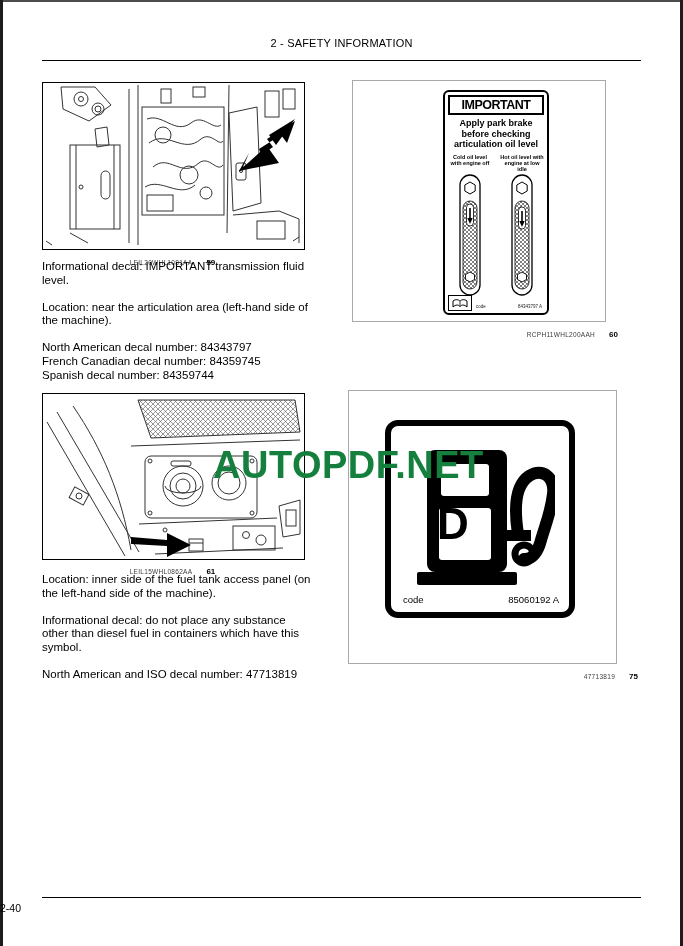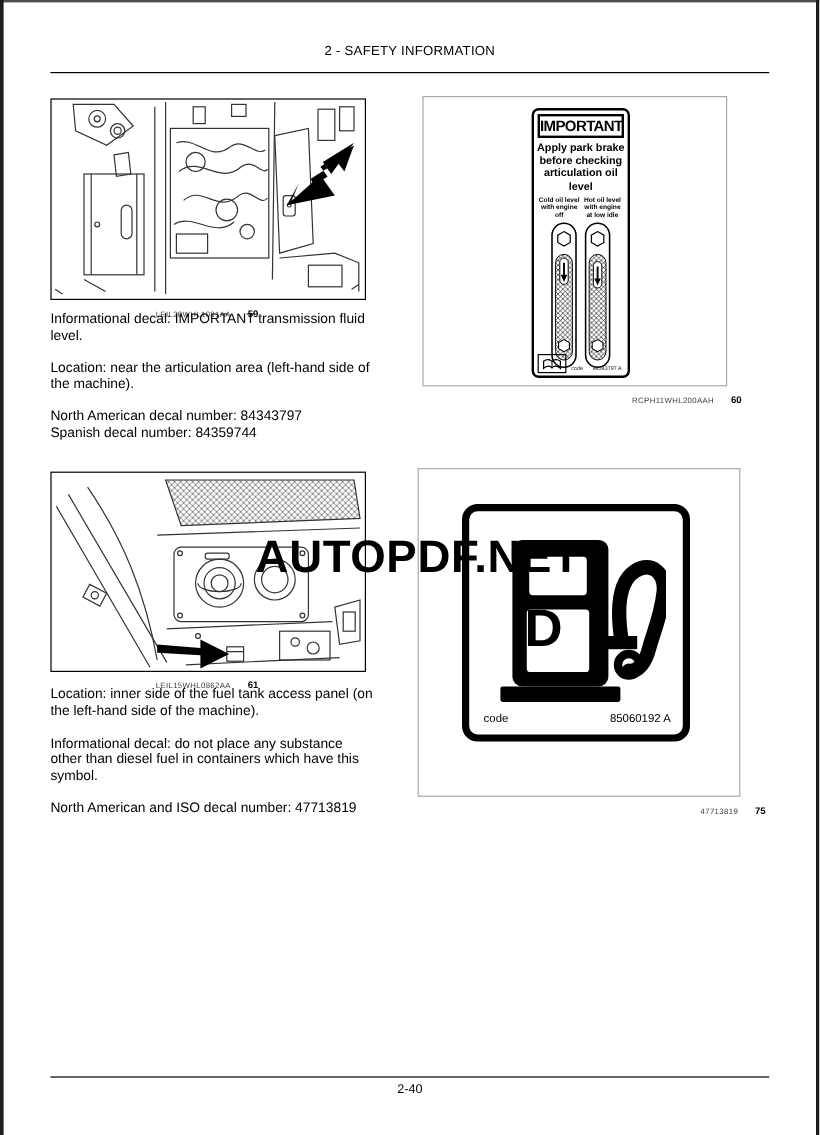--- a/index.html
+++ b/index.html
@@ -7,21 +7,21 @@
         font-family:"Liberation Sans", sans-serif;color:#000;}
   .edge-top{position:absolute;left:0;top:0;width:683px;height:2px;background:#4d4d4d;}
   .edge-left{position:absolute;left:0;top:0;width:3px;height:946px;background:#1c1c1c;}
   .edge-right{position:absolute;right:0;top:0;width:3px;height:946px;background:#1c1c1c;}
 
   .header-title{position:absolute;left:0;top:37px;width:683px;text-align:center;
                 font-size:11px;letter-spacing:0.2px;}
   .rule{position:absolute;left:42px;width:599px;height:0;border-top:1.2px solid #000;}
   .header-rule{top:60px;}
   .footer-rule{top:897px;}
-  .footer-page{position:absolute;left:0;top:902px;width:683px;text-align:center;font-size:10.5px;}
+  .footer-page{position:absolute;left:0;top:902px;width:683px;font-size:10.5px;}
 
   .figure{position:absolute;background:#fff;}
   .fig-border-dark{border:1px solid #000;}
   .fig-border-light{border:1px solid #a9a9a9;}
   .fig59{left:42px;top:82px;width:261px;height:166px;}
   .fig61{left:42px;top:393px;width:261px;height:165px;}
   .fig60{left:352px;top:80px;width:252px;height:240px;}
   .fig62{left:348px;top:390px;width:267px;height:272px;}
 
   .caption{position:absolute;white-space:nowrap;}
@@ -32,21 +32,21 @@
   .cap61{left:42px;top:560px;width:261px;text-align:center;}
   .cap62{left:352px;top:665px;width:286px;text-align:right;}
 
   .textblock{position:absolute;left:42px;width:270px;font-size:11.5px;line-height:13.8px;}
   .tb1{top:260px;}
   .tb2{top:573px;}
   .textblock p{margin:0 0 13px 0;}
   .textblock p.tight{margin:0;}
 
   
-  .imp-decal{position:absolute;left:443px;top:90px;width:82px;height:225px;
+  .imp-decal{position:absolute;left:443px;top:90px;width:106px;height:225px;
              border:2px solid #000;border-radius:6px;background:#fff;box-sizing:border-box;}
   .imp-title{margin:3px 3px 0 3px;border:2px solid #000;text-align:center;
              font-size:12.5px;font-weight:bold;letter-spacing:-0.5px;padding:1px 0;}
   .imp-body{margin:3px 2px 0 2px;text-align:center;font-size:9px;font-weight:bold;line-height:10.5px;}
   .imp-cols{display:flex;justify-content:space-between;margin:4px 3px 0 3px;}
   .imp-col{width:44px;text-align:center;font-size:5.5px;font-weight:bold;line-height:6.3px;}
   .imp-sticks{display:flex;justify-content:space-between;margin:2px 12px 0 12px;align-items:flex-start;}
   .imp-bottom{position:absolute;left:0;bottom:0;width:100%;height:20px;}
   .imp-book{position:absolute;left:3px;bottom:2px;width:24px;height:16px;border:1.6px solid #000;
             box-sizing:border-box;display:flex;align-items:center;justify-content:center;}
@@ -54,21 +54,21 @@
   .imp-part{position:absolute;right:5px;bottom:4px;font-size:4.5px;color:#222;}
 
   
   .fuel-decal{position:absolute;left:385px;top:420px;width:190px;height:198px;
               border:6px solid #000;border-radius:13px;background:#fff;box-sizing:border-box;}
   .fuel-pump{position:absolute;left:14px;top:16px;}
   .fuel-code{position:absolute;left:12px;bottom:7px;font-size:9.5px;}
   .fuel-part{position:absolute;right:10px;bottom:7px;font-size:9.5px;}
 
   .watermark{position:absolute;left:213px;top:444px;font-size:38px;font-weight:bold;
-             color:#000000;letter-spacing:0.5px;z-index:30;white-space:nowrap;}
+             color:#15803d;letter-spacing:0.5px;z-index:30;white-space:nowrap;}
 
   .lineart{display:block;}
 </style>
 </head>
 <body>
 
 <div class="page">
   <div class="edge-top"></div>
   <div class="edge-left"></div>
   <div class="edge-right"></div>
@@ -120,20 +120,21 @@
     </svg>
   </div>
   <div class="caption cap59">
     <span class="fig-code">LEIL20WHL1081AA</span><span class="fig-num">59</span>
   </div>
 
   <div class="textblock tb1">
     <p>Informational decal: IMPORTANT transmission fluid level.</p>
     <p>Location: near the articulation area (left-hand side of the machine).</p>
     <p class="tight">North American decal number: 84343797</p>
+    <p class="tight">French Canadian decal number: 84359745</p>
     <p class="tight">Spanish decal number: 84359744</p>
   </div>
 
   <div class="figure fig60 fig-border-light"></div>
   <div class="imp-decal">
     <div class="imp-title">IMPORTANT</div>
     <div class="imp-body">Apply park brake before checking articulation oil level</div>
     <div class="imp-cols">
       <div class="imp-col">Cold oil level with engine off</div>
       <div class="imp-col">Hot oil level with engine at low idle</div>

